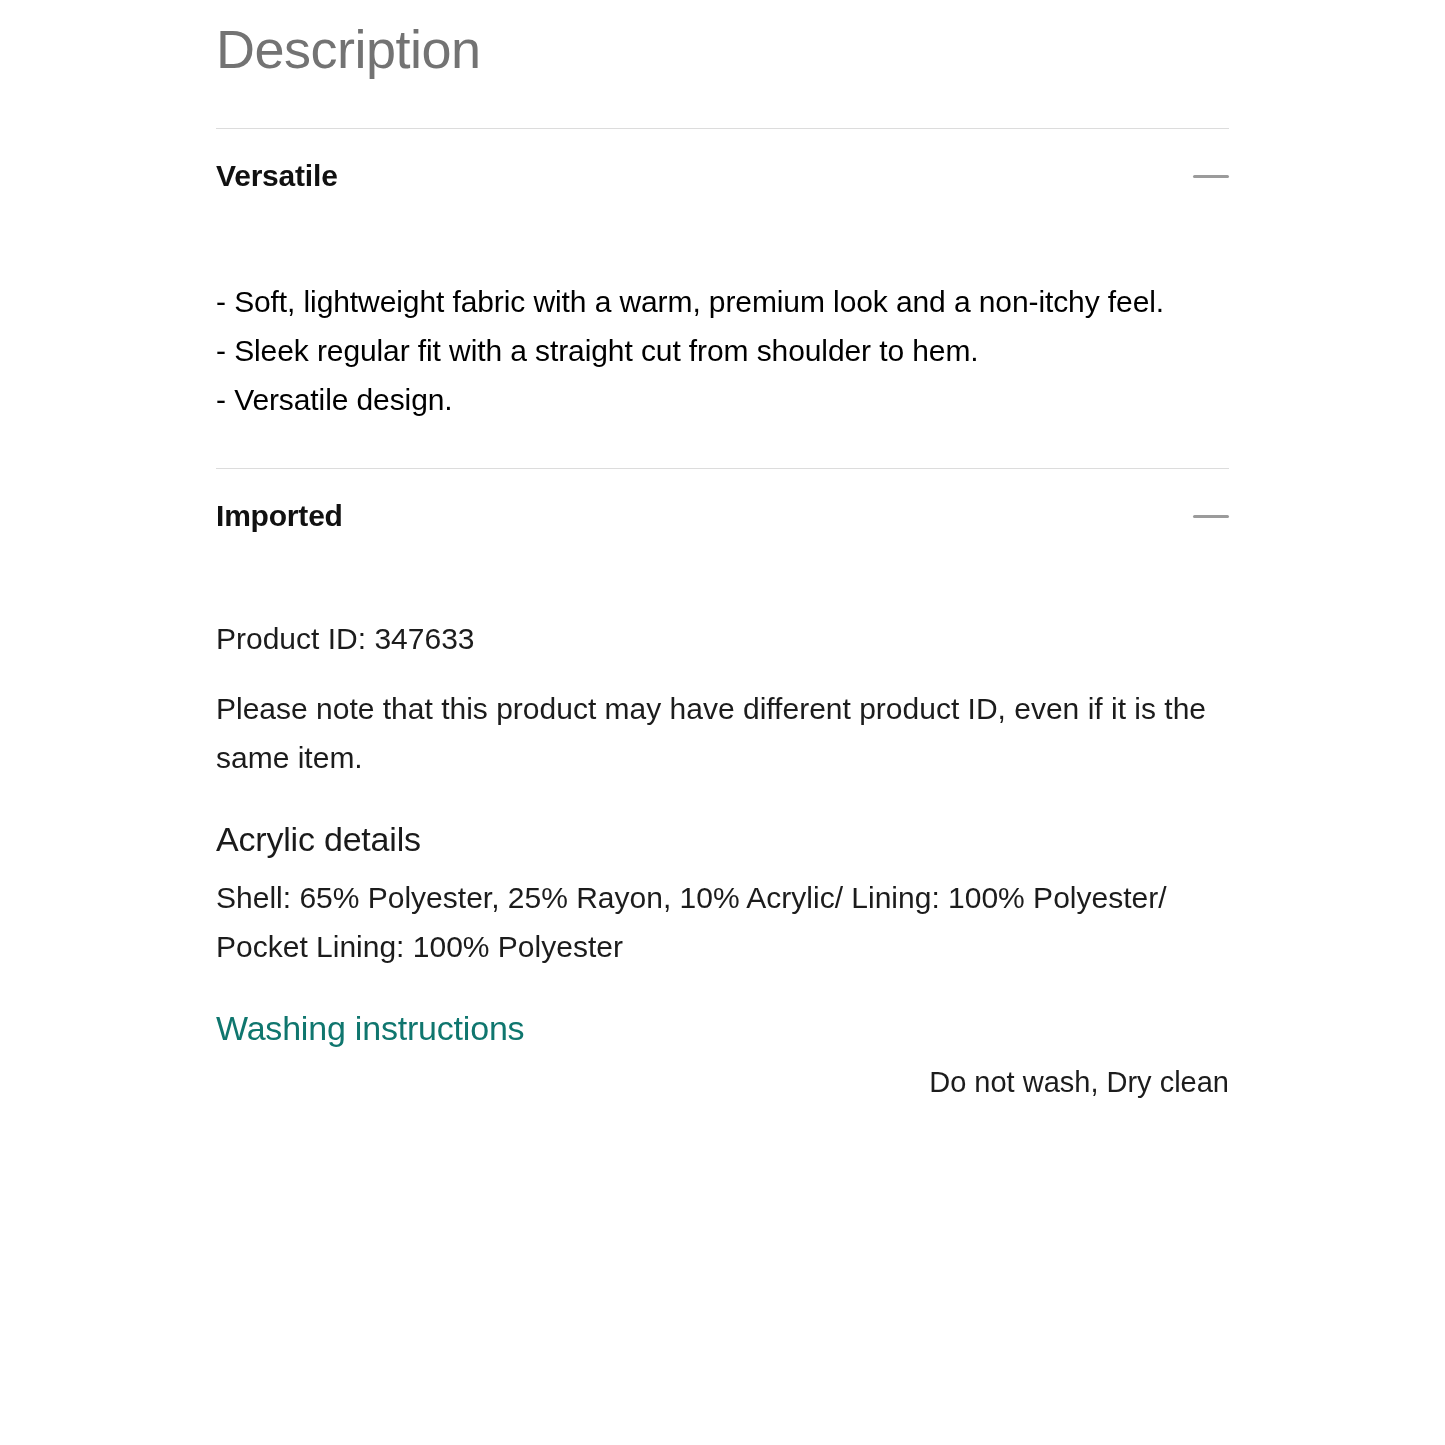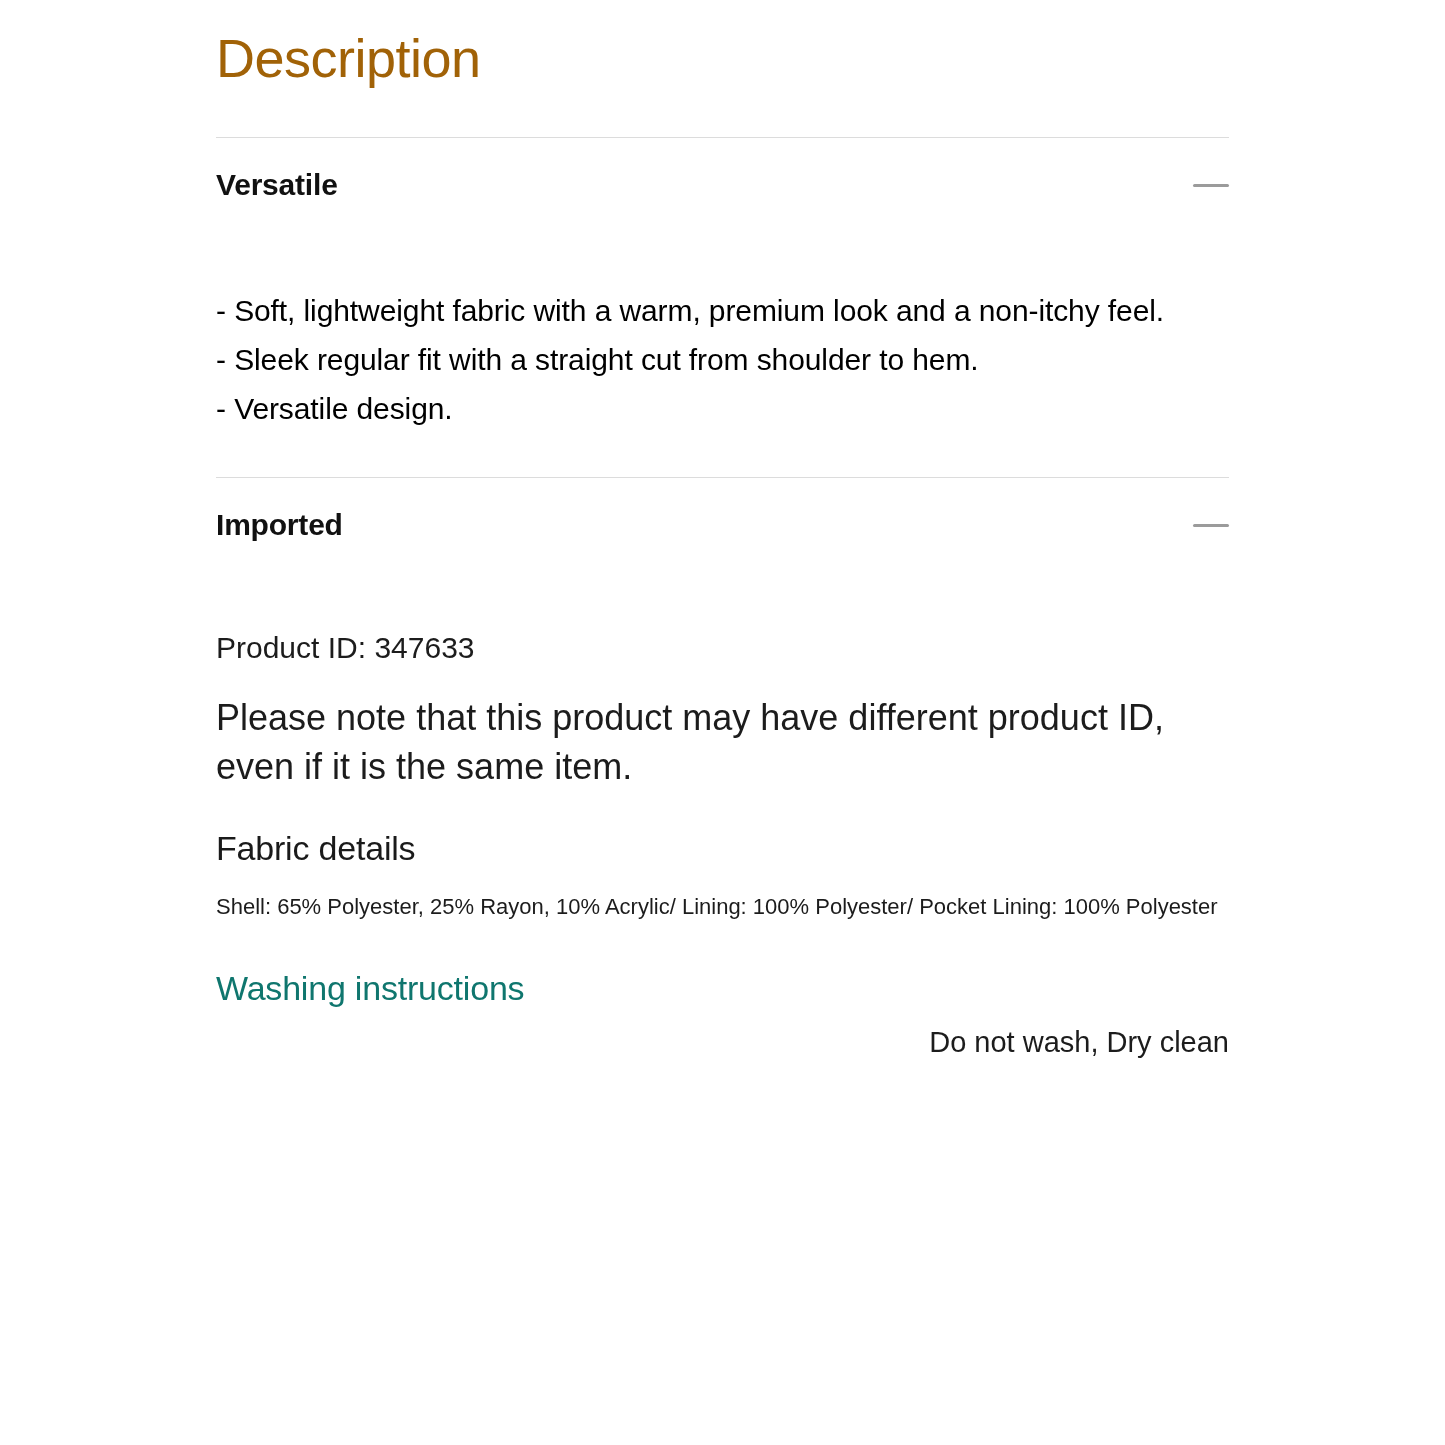--- a/index.html
+++ b/index.html
@@ -18,23 +18,23 @@
     position: relative;
     width: 1445px;
     height: 1445px;
     box-sizing: border-box;
     padding: 0 216px 0 216px;
   }
   .page-title {
     font-size: 54px;
     font-weight: 400;
     letter-spacing: -0.5px;
-    color: #a16207;
+    color: #737373;
     margin: 0;
-    padding-top: 26px;
+    padding-top: 17px;
     line-height: 1.2;
   }
   .divider {
     height: 1px;
     background: #dcdcdc;
     width: 1013px;
     margin: 0;
   }
   .divider.top {
     margin-top: 46px;
@@ -89,34 +89,34 @@
   }
   .block-materials {
     padding-top: 86px;
   }
   .product-id {
     font-size: 30px;
     line-height: 1.3;
     margin: 0 0 26px 0;
   }
   .note {
-    font-size: 36px;
+    font-size: 30px;
     line-height: 49px;
     margin: 0 0 38px 0;
     width: 1013px;
   }
   .sub-title {
     font-size: 34px;
     font-weight: 400;
     margin: 0 0 14px 0;
     color: #1a1a1a;
     letter-spacing: -0.2px;
   }
   .fabric-text {
-    font-size: 22px;
+    font-size: 30px;
     line-height: 49px;
     margin: 0 0 38px 0;
     width: 1013px;
   }
   .imported {
     font-size: 30px;
     line-height: 1.3;
     margin: 0 0 46px 0;
   }
   .wash-title {
@@ -166,21 +166,21 @@
 
   <div class="section-header">
     <h2>Imported</h2>
     <span class="collapse-icon"></span>
   </div>
 
   <div class="block-materials">
     <p class="product-id">Product ID: 347633</p>
     <p class="note">Please note that this product may have different product ID, even if it is the same item.</p>
 
-    <h3 class="sub-title">Fabric details</h3>
+    <h3 class="sub-title">Acrylic details</h3>
     <p class="fabric-text">Shell: 65% Polyester, 25% Rayon, 10% Acrylic/ Lining: 100% Polyester/ Pocket Lining: 100% Polyester</p>
 
 
     <h3 class="wash-title">Washing instructions</h3>
     <p class="wash-text">Do not wash, Dry clean</p>
 
     <div class="partial-line"></div>
   </div>
 
 </div>

